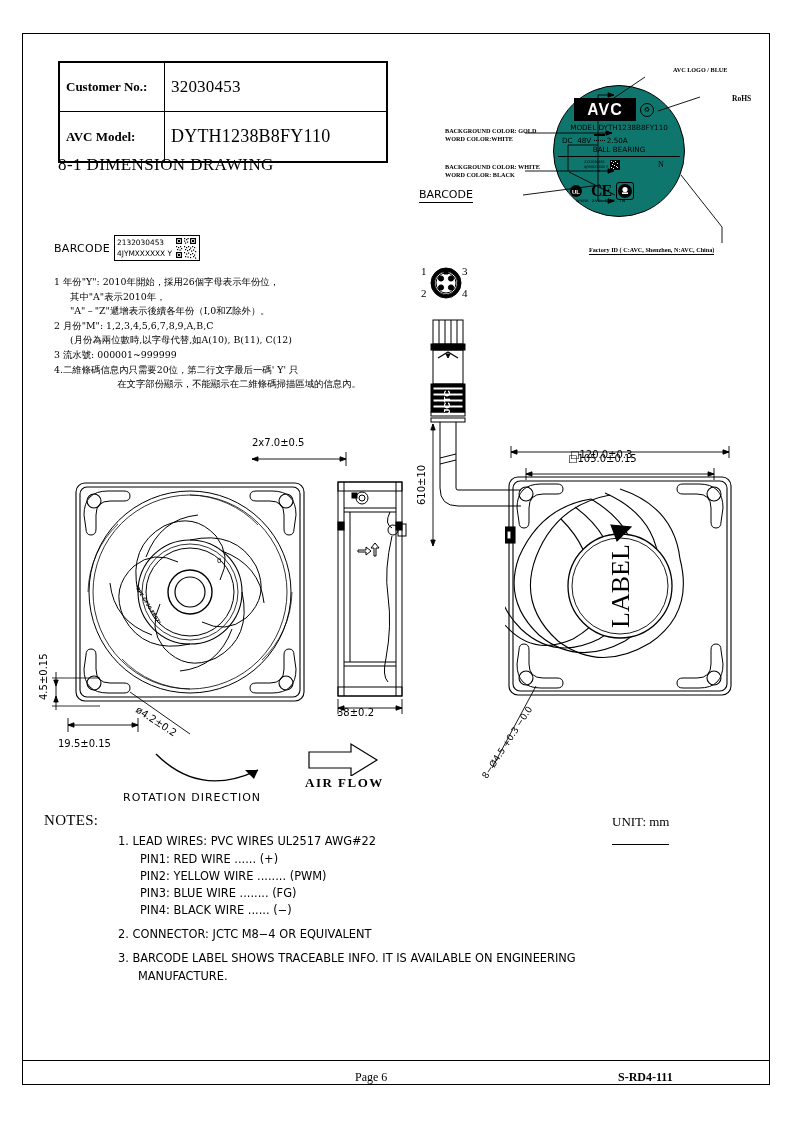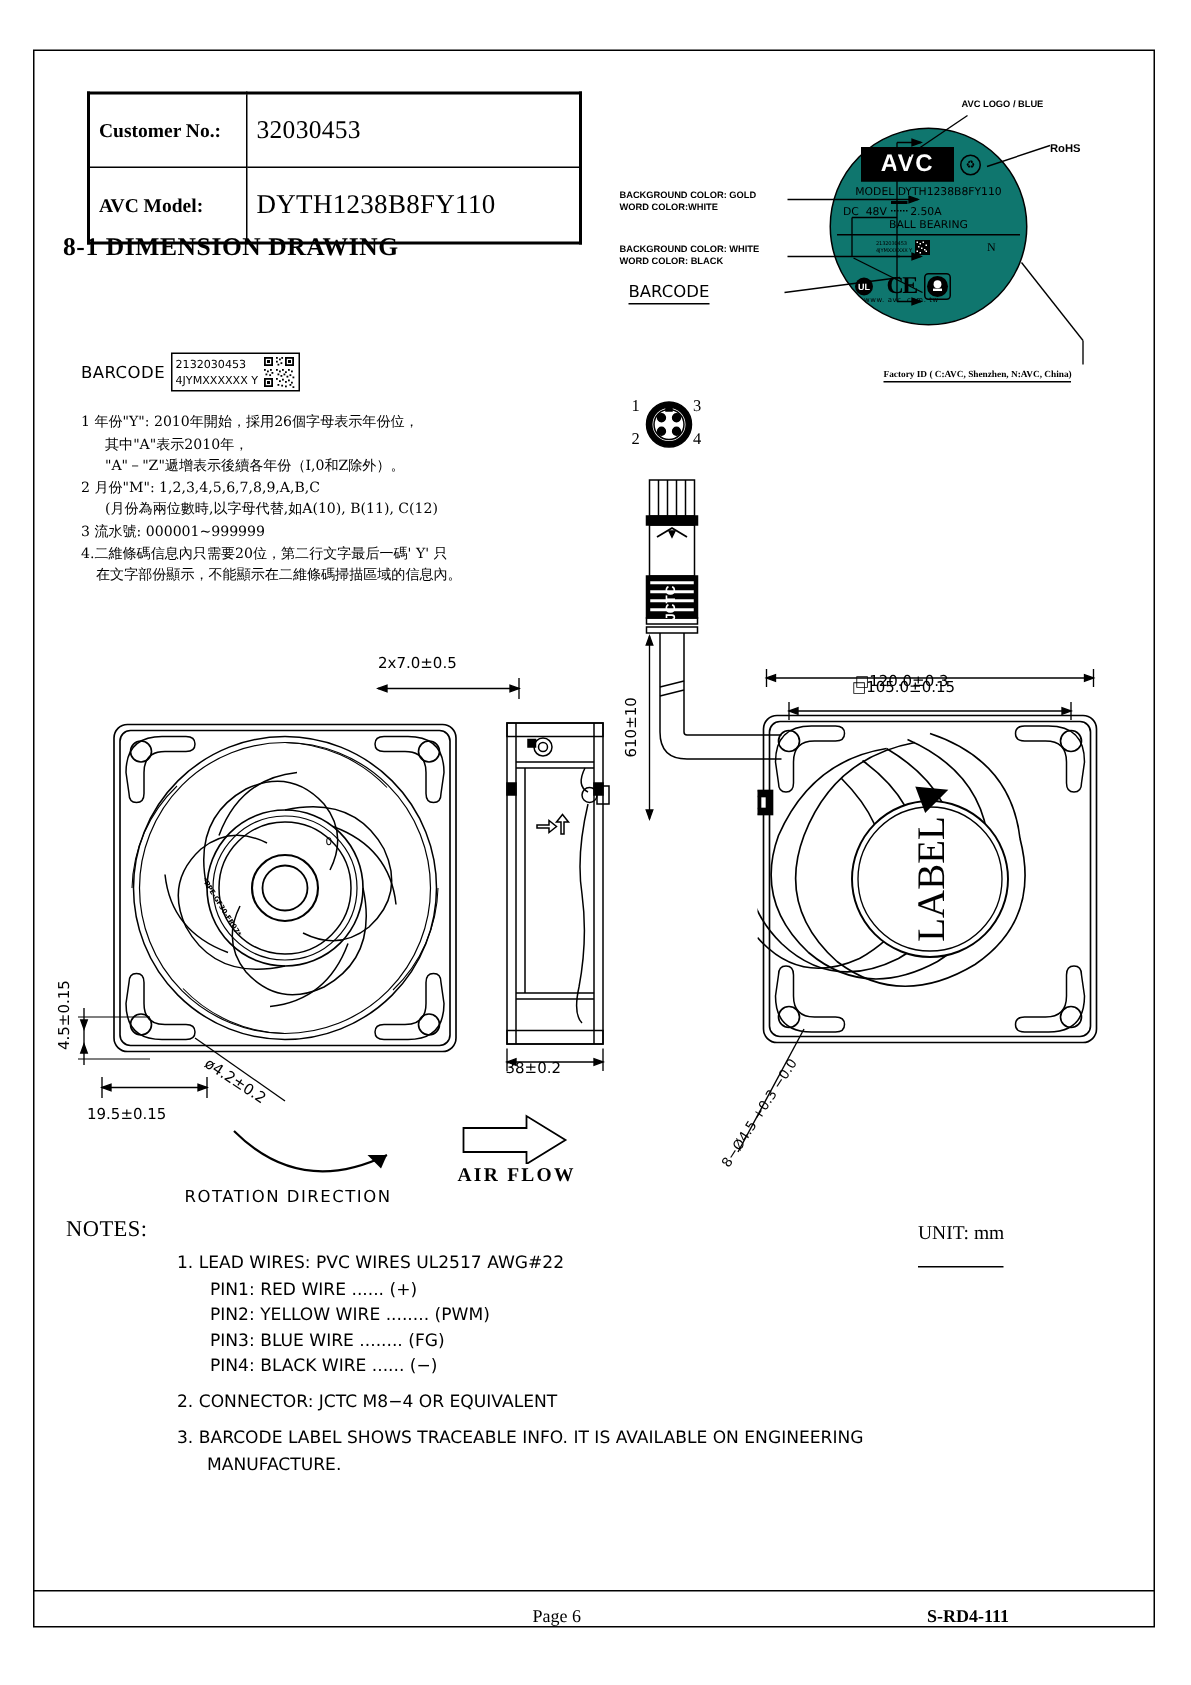--- a/index.html
+++ b/index.html
@@ -9,36 +9,36 @@
               border:1.2px solid #000;box-sizing:border-box;}
   .abs{position:absolute;}
 
   
   .hdr-table{position:absolute;left:58px;top:61px;width:330px;border:2px solid #000;
              border-collapse:collapse;}
   .hdr-table td{border:1px solid #000;padding:14px 6px;vertical-align:middle;white-space:nowrap;}
   .hdr-lbl{font-size:13px;font-weight:bold;width:92px;}
   .hdr-val{font-size:17px;letter-spacing:.2px;}
   .hdr-val.big{font-size:18px;}
-  .title{position:absolute;left:42px;top:155px;font-size:17px;font-weight:bold;
+  .title{position:absolute;left:58px;top:155px;font-size:17px;font-weight:normal;
          letter-spacing:.4px;}
 
   
   .bc-row{position:absolute;left:54px;top:235px;display:flex;align-items:center;gap:4px;}
   .bc-word{font-family:"DejaVu Sans",sans-serif;font-size:11px;letter-spacing:.3px;}
   .bc-box{border:1.3px solid #000;display:flex;align-items:stretch;padding:1px 2px;gap:3px;
           background:#fff;}
   .bc-txt{font-family:"DejaVu Sans",sans-serif;font-size:7.4px;line-height:9.5px;
           white-space:nowrap;padding-top:1px;}
   .qr{width:22px;height:22px;}
   .cn-notes{position:absolute;left:54px;top:275px;width:360px;
             font-family:"DejaVu Serif",serif;font-size:9.4px;line-height:14.6px;}
   .cn-notes div{white-space:nowrap;}
   .ind1{padding-left:16px;}
-  .ind2{padding-left:10px;}
+  .ind2{padding-left:10px;text-align:center;}
 
   
   .label-circle{position:absolute;left:553px;top:85px;width:130px;height:130px;
                 border:1.3px solid #000;border-radius:50%;background:#0f766e;}
   .avc-logo{position:absolute;left:20px;top:12px;width:60px;height:21px;background:#000;
             border:1.2px solid #000;color:#fff;font-family:"Liberation Sans",sans-serif;
             font-weight:bold;font-size:16px;letter-spacing:1px;text-align:center;
             line-height:21px;}
   .rohs{position:absolute;left:86px;top:17px;width:12px;height:12px;border:1.2px solid #000;
         border-radius:50%;font-size:7px;text-align:center;line-height:12px;}
@@ -56,22 +56,22 @@
              letter-spacing:-.1px;}
   .mini-qr{width:10px;height:10px;}
   .fid-n{position:absolute;left:104px;top:74px;font-size:8px;font-family:"Liberation Serif",serif;}
   .certs{position:absolute;left:12px;top:96px;width:108px;display:flex;align-items:center;
          gap:5px;}
   .ce{font-family:"Liberation Serif",serif;font-size:16px;font-weight:bold;letter-spacing:-1px;}
   .tuv{width:16px;height:16px;border:1.4px solid #000;border-radius:3px;}
   .web{position:absolute;left:22px;top:112px;font-family:"DejaVu Sans",sans-serif;
        font-size:4.6px;letter-spacing:.4px;}
 
-  .callout{position:absolute;font-family:Liberation Sans, sans-serif;font-size:6.2px;
-           font-weight:bold;line-height:8px;white-space:nowrap;}
+  .callout{position:absolute;font-family:Liberation Serif, serif;font-size:6.2px;
+           font-weight:bold;line-height:8px;white-space:nowrap;margin-left:32px;}
   .callout-bar{position:absolute;font-family:"DejaVu Sans",sans-serif;font-size:11px;
                border-bottom:1.2px solid #000;padding-bottom:1px;}
 
   
   .pin{position:absolute;font-family:"Liberation Serif",serif;font-size:11px;}
 
   
   .dim{position:absolute;font-family:"DejaVu Sans",sans-serif;font-size:10px;
        white-space:nowrap;}
   .dim.sm{font-size:9px;}

